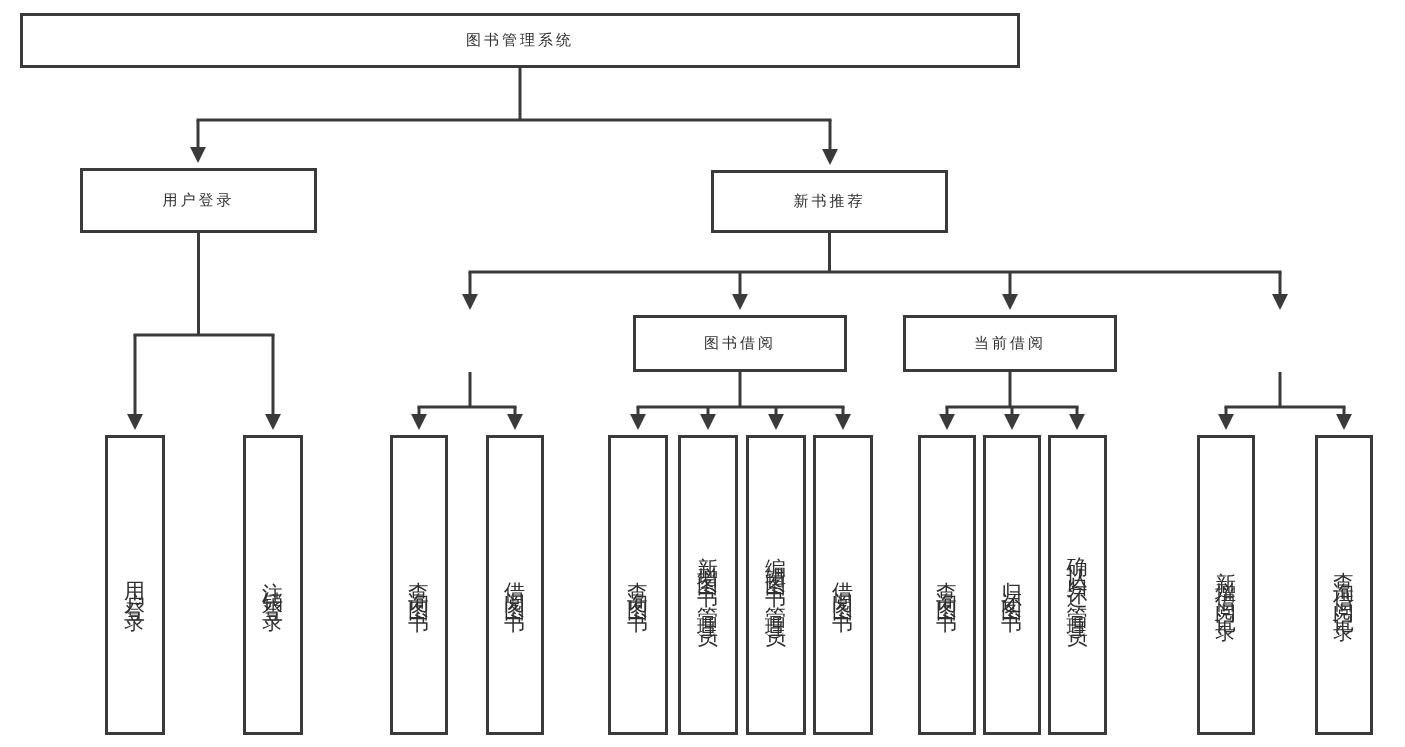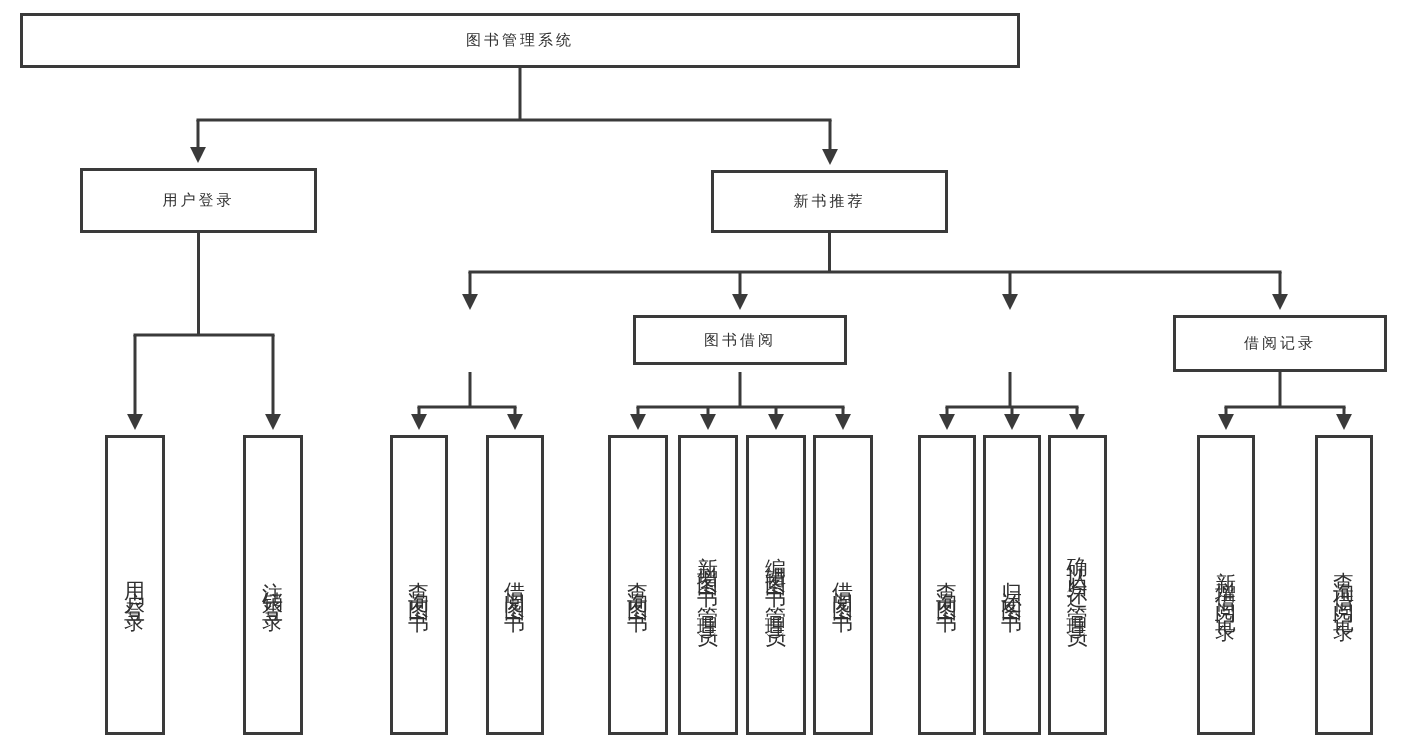--- a/index.html
+++ b/index.html
@@ -116,25 +116,25 @@
     <span>图书管理系统</span>
   </div>
 
   <div class="node h" style="left:80px;top:168px;width:237px;height:65px">
     <span>用户登录</span>
   </div>
   <div class="node h" style="left:711px;top:170px;width:237px;height:63px">
     <span>新书推荐</span>
   </div>
 
-  <div class="node h" style="left:633px;top:315px;width:214px;height:50px">
+  <div class="node h" style="left:633px;top:315px;width:214px;height:57px">
     <span>图书借阅</span>
   </div>
-  <div class="node h" style="left:1173px;top:315px;width:214px;height:57px">
-    <span>借阅记录</span>
+  <div class="node h" style="left:903px;top:315px;width:214px;height:57px">
+    <span>当前借阅</span>
   </div>
 
   <div class="node v" style="left:105px;top:435px;width:60px;height:300px">
     <span>用户登录</span>
   </div>
   <div class="node v" style="left:243px;top:435px;width:60px;height:300px">
     <span>注销登录</span>
   </div>
 
   <div class="node v" style="left:390px;top:435px;width:58px;height:300px">

